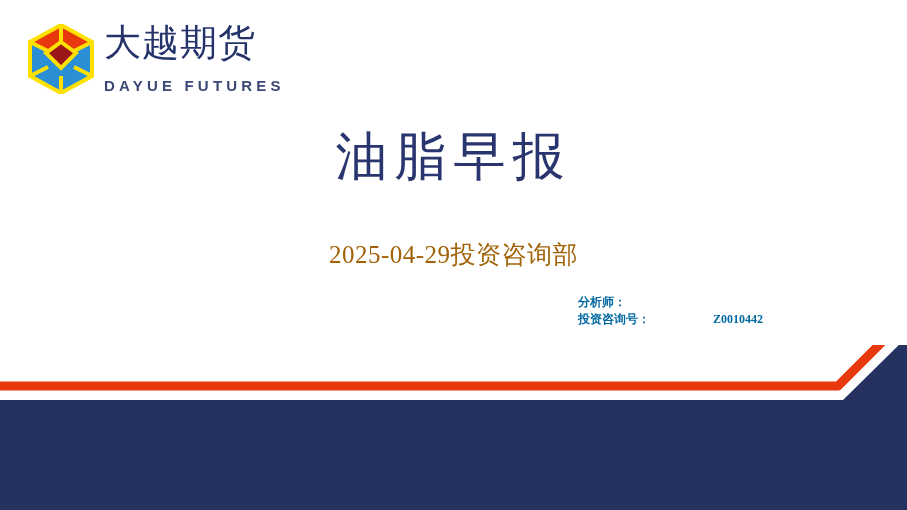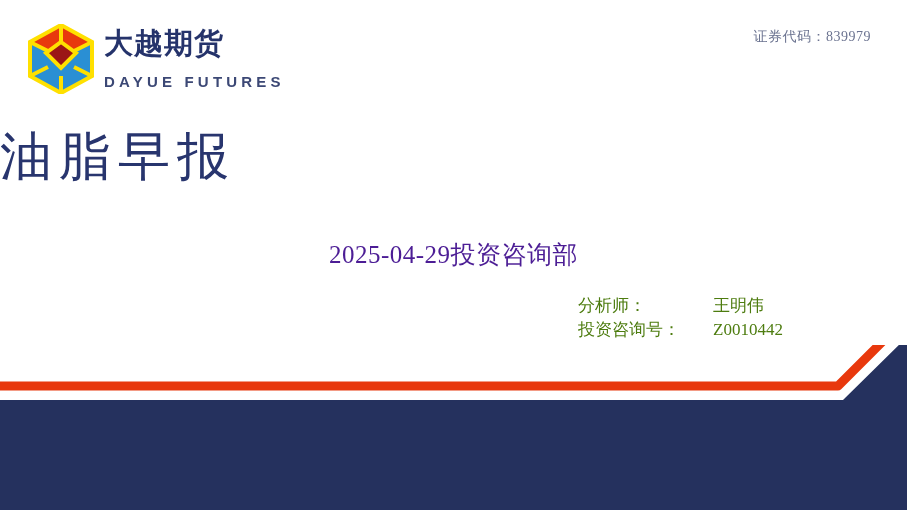--- a/index.html
+++ b/index.html
@@ -32,22 +32,22 @@
     flex: 0 0 auto;
   }
   #logo-wordmark {
     margin-left: 10px;
     display: flex;
     flex-direction: column;
     justify-content: center;
   }
   #logo-cn {
     font-family: "Liberation Sans", "DejaVu Sans", sans-serif;
-    font-size: 29px;
-    font-weight: bold;
+    font-size: 37px;
+    font-weight: normal;
     letter-spacing: 1px;
     color: #25336b;
     line-height: 1.05;
     white-space: nowrap;
   }
   #logo-en {
     font-family: "Liberation Sans", "DejaVu Sans", sans-serif;
     font-size: 15px;
     font-weight: bold;
     letter-spacing: 4.2px;
@@ -65,47 +65,48 @@
     letter-spacing: 0.5px;
     white-space: nowrap;
   }
 
   
   #main-title {
     position: absolute;
     left: 0;
     right: 0;
     top: 128px;
-    text-align: left;
+    text-align: center;
     font-size: 52px;
     color: #28356e;
     letter-spacing: 7px;
     line-height: 1.12;
     font-weight: normal;
   }
   #subtitle {
     position: absolute;
     left: 0;
     right: 0;
     top: 240px;
     text-align: center;
     font-size: 25px;
-    color: #4c1d95;
+    color: #a16207;
     letter-spacing: 0.5px;
     line-height: 1.2;
   }
 
   
   #analyst-info {
     position: absolute;
     left: 578px;
     top: 294px;
-    font-size: 17px;
-    color: #4d7c0f;
+    font-size: 12px;
+    color: #0369a1;
     line-height: 1.42;
+    font-weight: bold;
   }
   .info-row {
     display: flex;
     align-items: baseline;
     white-space: nowrap;
   }
   .info-label {
     width: 135px;
     flex: 0 0 135px;
   }
@@ -156,29 +157,27 @@
           <polygon points="33,18 48,29 33,44 18,29" fill="#9b1616" stroke="#ffe000" stroke-width="4"></polygon>
         </g>
       </svg>
     </span>
     <span id="logo-wordmark">
       <span id="logo-cn">大越期货</span>
       <span id="logo-en">DAYUE FUTURES</span>
     </span>
   </div>
 
-  <div id="security-code">证券代码：839979</div>
 
   <div id="main-title">油脂早报</div>
   <div id="subtitle">2025-04-29投资咨询部</div>
 
   <div id="analyst-info">
     <div class="info-row">
       <span class="info-label">分析师：</span>
-      <span class="info-value">王明伟</span>
     </div>
     <div class="info-row">
       <span class="info-label">投资咨询号：</span>
       <span class="info-value">Z0010442</span>
     </div>
   </div>
 
   <div id="footer-deco">
     <svg viewBox="0 0 907 165" preserveAspectRatio="none" aria-hidden="true">
 

